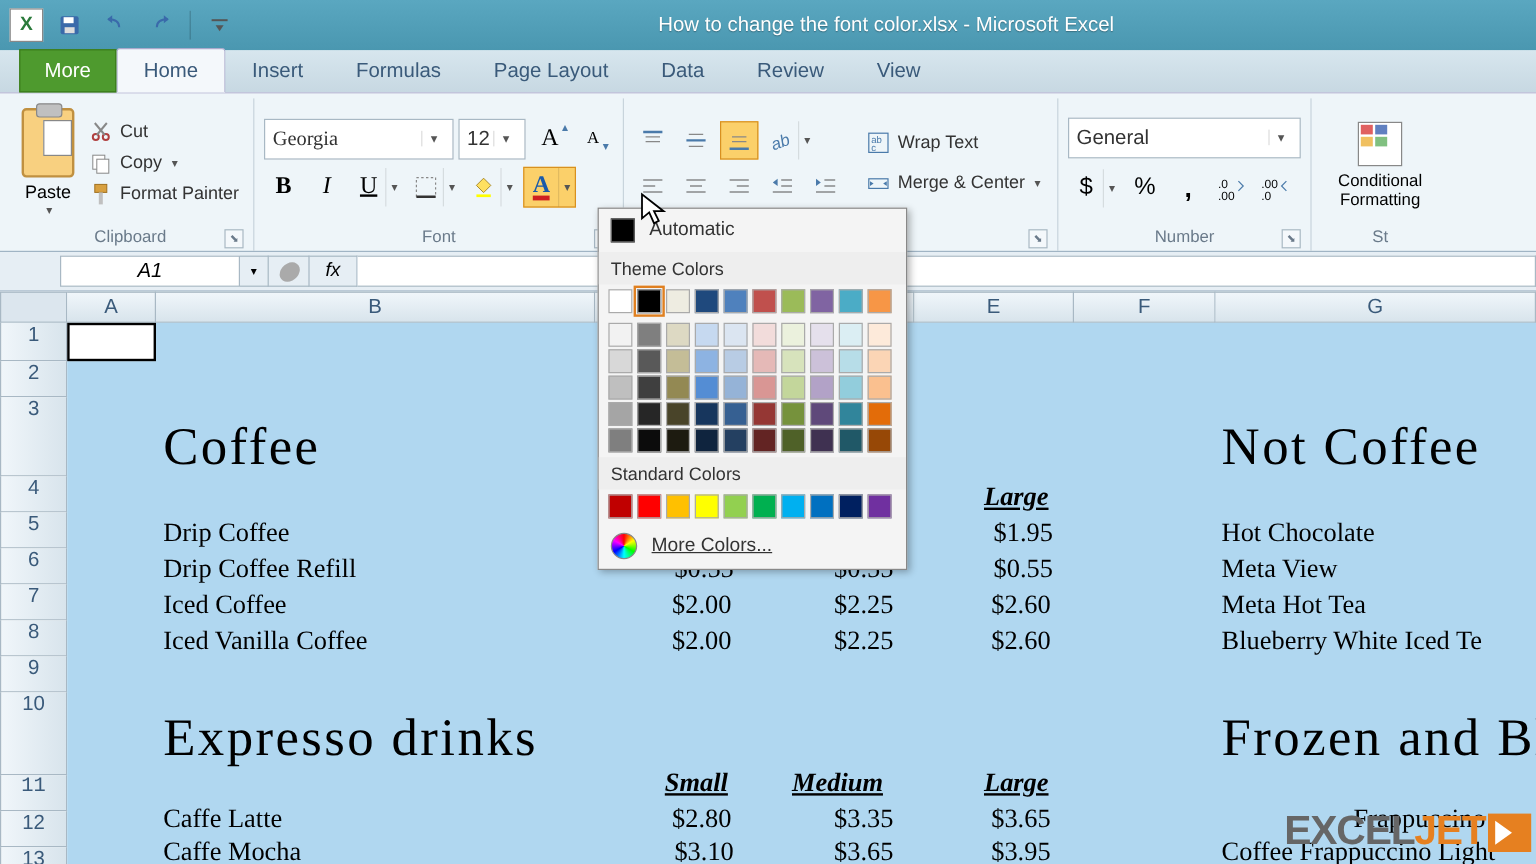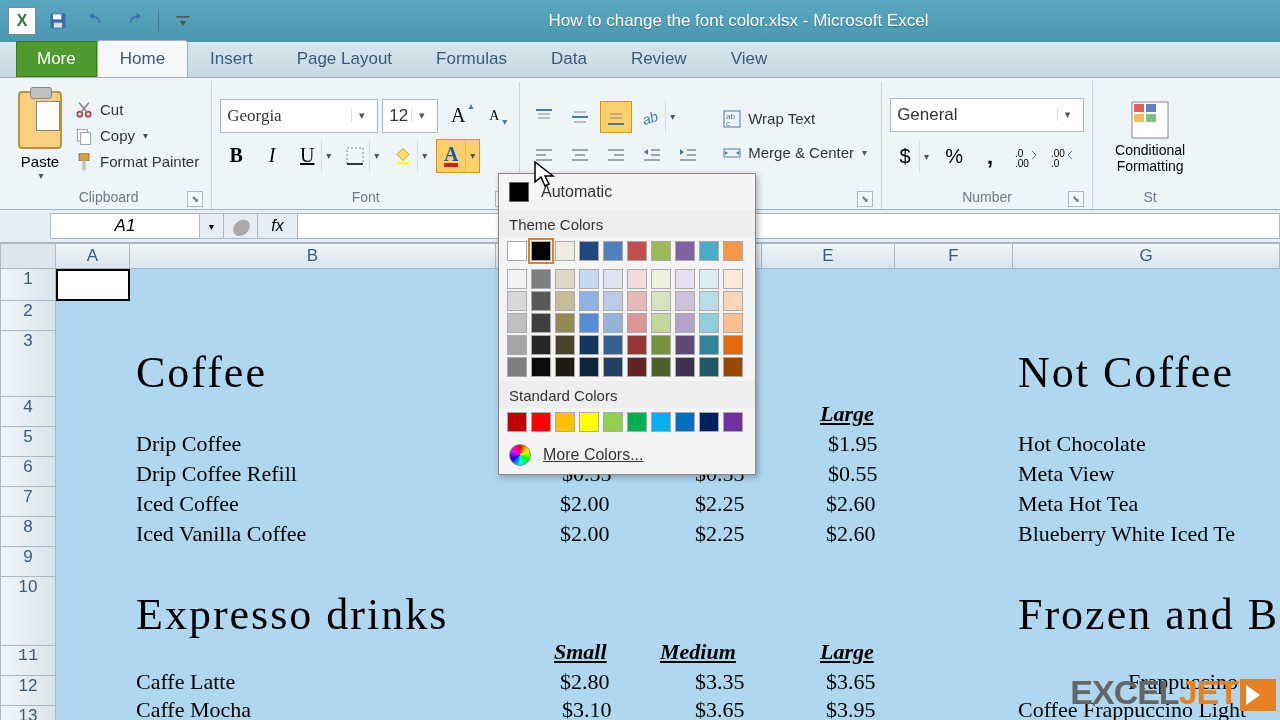--- a/index.html
+++ b/index.html
@@ -163,22 +163,22 @@
         <path d="M8 12 L16 12 L12 18 Z" fill="#555"></path>
       </svg>
   </div>
   <div class="title-text">How to change the font color.xlsx - Microsoft Excel</div>
 </div>
 
 <div class="ribbon-tabs">
   <div class="tab file">More</div>
   <div class="tab active">Home</div>
   <div class="tab">Insert</div>
+  <div class="tab">Formulas</div>
   <div class="tab">Page Layout</div>
-  <div class="tab">Formulas</div>
   <div class="tab">Data</div>
   <div class="tab">Review</div>
   <div class="tab">View</div>
 </div>
 
 <div class="ribbon">
 
   <div class="group">
     <div class="group-body">
       <div class="paste-big">

